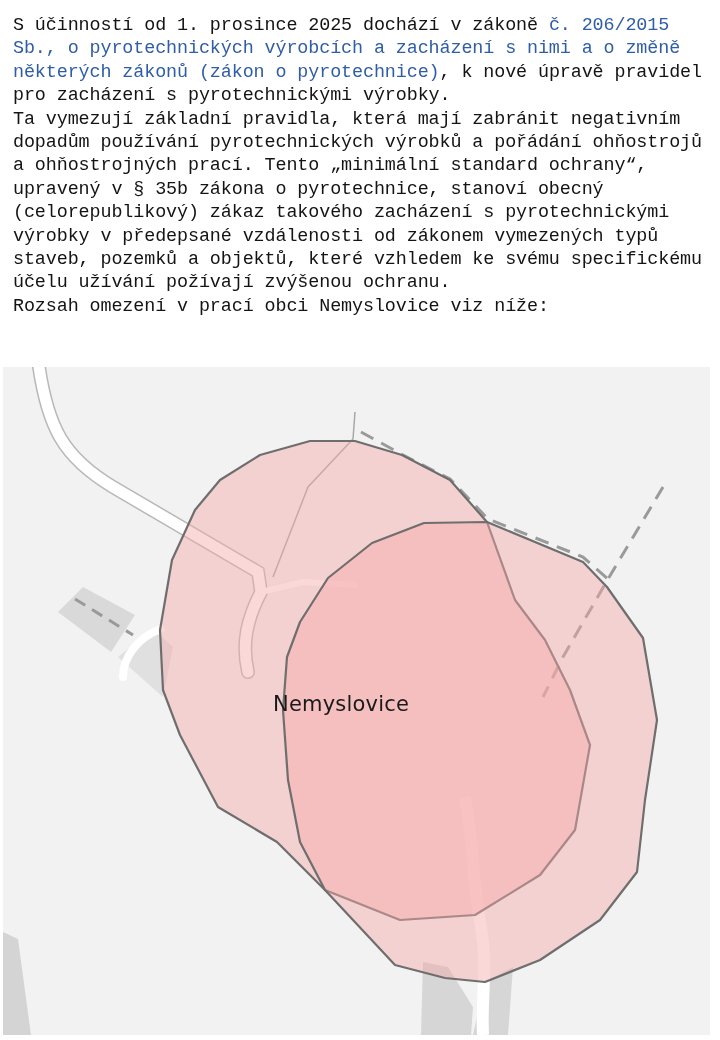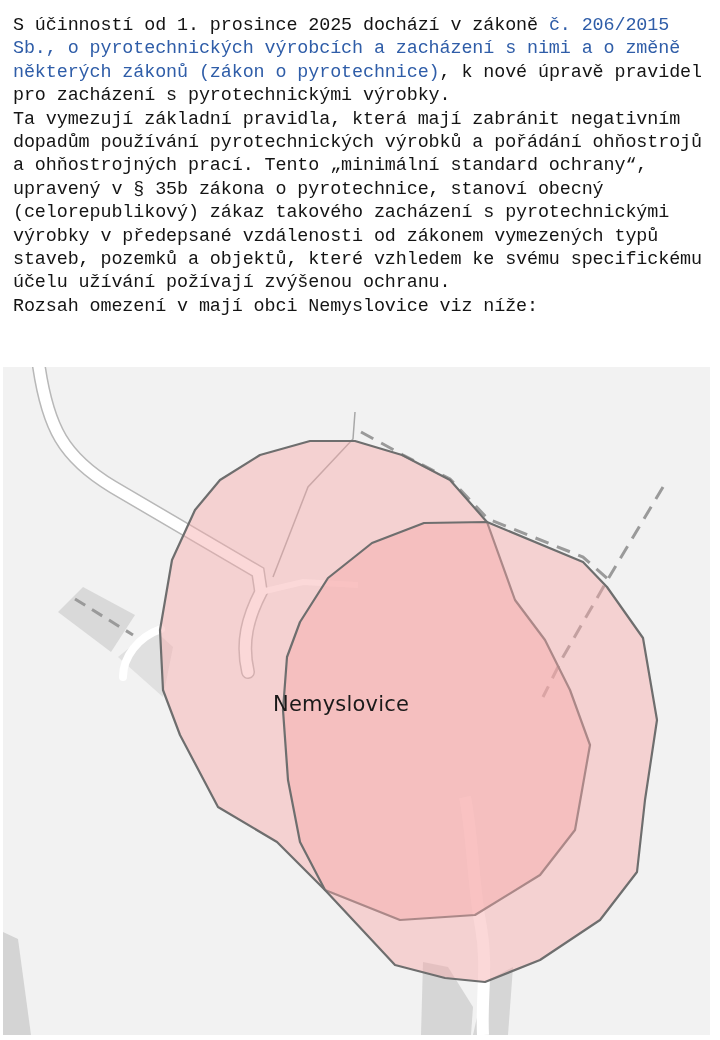--- a/index.html
+++ b/index.html
@@ -14,21 +14,21 @@
   .map svg { position: absolute; left: 0; top: 0; }
   .place-label { position: absolute; left: 270px; top: 325px; font-size: 21px;
                  color: #1a1a1a; font-family: "DejaVu Sans", sans-serif; letter-spacing: 0.2px; }
 </style>
 </head>
 <body>
 
 <div class="text-block">
   <p class="para"><span> S účinností od 1. prosince 2025 dochází v zákoně </span><a class="law-link" href="#">č. 206/2015 Sb., o pyrotechnických výrobcích a zacházení s nimi a o změně některých zákonů (zákon o pyrotechnice)</a><span>, k nové úpravě pravidel pro zacházení s pyrotechnickými výrobky.</span></p>
   <p class="para"> Ta vymezují základní pravidla, která mají zabránit negativním dopadům používání pyrotechnických výrobků a pořádání ohňostrojů a ohňostrojných prací. Tento „minimální standard ochrany“, upravený v § 35b zákona o pyrotechnice, stanoví obecný (celorepublikový) zákaz takového zacházení s pyrotechnickými výrobky v předepsané vzdálenosti od zákonem vymezených typů staveb, pozemků a objektů, které vzhledem ke svému specifickému účelu užívání požívají zvýšenou ochranu.</p>
-  <p class="para">Rozsah omezení v mají obci Nemyslovice viz níže:</p>
+  <p class="para">Rozsah omezení v prací obci Nemyslovice viz níže:</p>
 </div>
 
 <div class="map">
   <svg width="707" height="668" viewBox="0 0 707 668">
 
     <path d="M420 595 L445 600 L470 640 L468 668 L418 668 Z" fill="#d6d6d6"></path>
     <path d="M482 615 L510 600 L505 668 L470 668 Z" fill="#d6d6d6"></path>
     <path d="M0 565 L15 572 L28 668 L0 668 Z" fill="#d4d4d4"></path>
     <path d="M55 245 L80 220 L132 248 L108 285 Z" fill="#d9d9d9"></path>
     <path d="M115 290 L150 262 L170 280 L160 330 Z" fill="#e0e0e0"></path>

